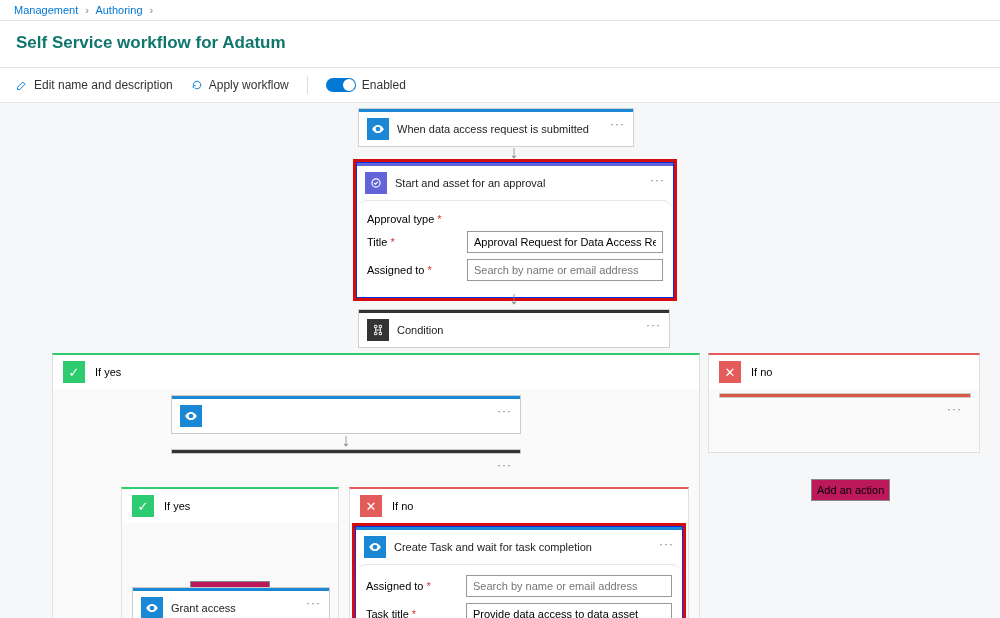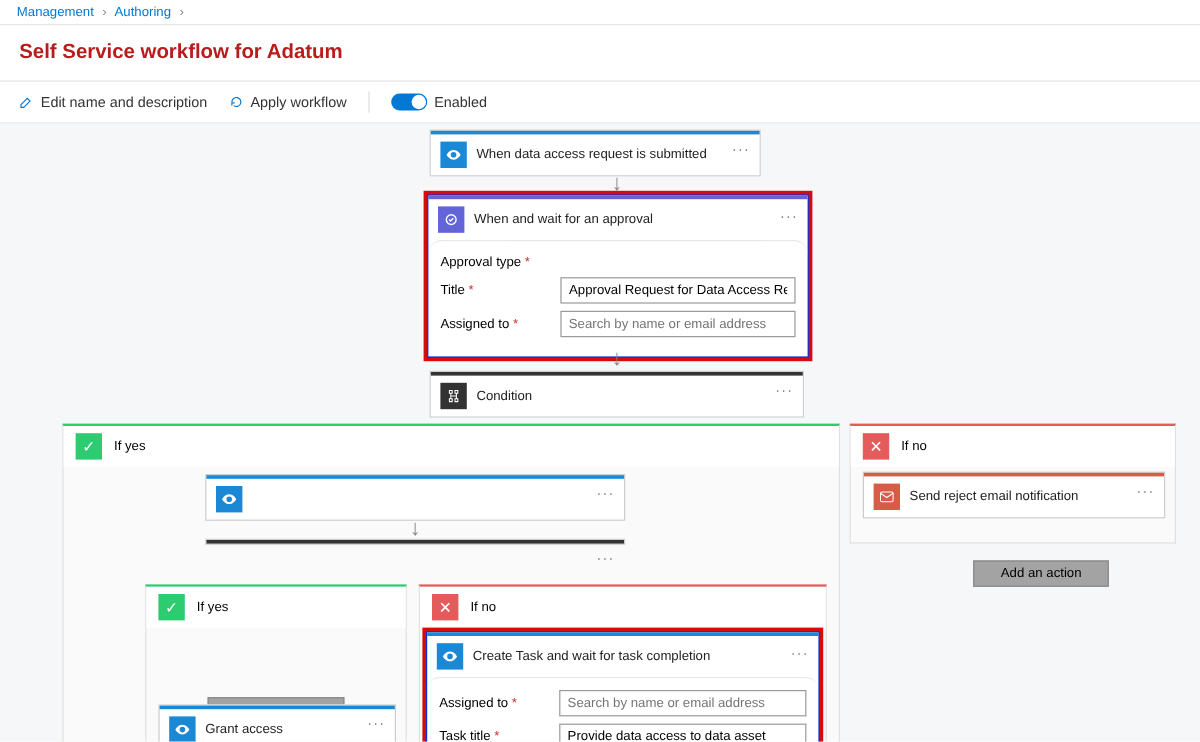--- a/index.html
+++ b/index.html
@@ -2,21 +2,21 @@
 <html><head>
 <meta charset="utf-8">
 <style>
   * { box-sizing: border-box; margin: 0; padding: 0; font-family: "Segoe UI", Arial, sans-serif; }
   body { background: #fff; width: 1000px; height: 618px; overflow: hidden; }
 
   .breadcrumb { padding: 4px 14px; font-size: 11px; border-bottom: 1px solid #e5e5e5; }
   .breadcrumb a { color: #0078d4; text-decoration: none; }
   .breadcrumb .sep { color: #888; margin: 0 4px; }
 
-  .title-row { padding: 12px 16px 14px; font-size: 17px; font-weight: 600; color: #b91c1c; border-bottom: 1px solid #e5e5e5;}
+  .title-row { padding: 12px 16px 14px; font-size: 17px; font-weight: 600; color: #0f766e; border-bottom: 1px solid #e5e5e5;}
 
   .toolbar { display: flex; align-items: center; gap: 18px; padding: 8px 16px; font-size: 12px; color: #333; border-bottom: 1px solid #e5e5e5; }
   .toolbar .tool { display: flex; align-items: center; gap: 6px; cursor: pointer; }
   .toolbar .divider { width: 1px; height: 18px; background: #ddd; }
   .toggle { width: 30px; height: 14px; background: #0078d4; border-radius: 8px; position: relative; }
   .toggle::after { content:""; position:absolute; right:1px; top:1px; width:12px; height:12px; background:#fff; border-radius:50%; }
   .icon-edit,.icon-refresh{display:inline-block;width:12px;height:12px;}
 
   .canvas { background:#f6f7f8; height:530px; position:relative; overflow:hidden; padding-top:12px;}
 
@@ -41,21 +41,21 @@
   .branch-head{display:flex;align-items:center;gap:10px;padding:6px 10px;font-size:11px;background:#fff;}
   .sq{width:22px;height:22px;display:flex;align-items:center;justify-content:center;color:#fff;font-size:13px;}
   .sq.green{background:#2ecc71;} .sq.red{background:#e45b5b;}
   .branch-body{position:relative;}
 
   .mini-card{position:absolute;background:#fff;border:1px solid #ccc;}
   .mini-card .bar-top{height:3px;}
   .mini-card .step-header{padding:6px 8px;}
   .mini-card .more{top:8px;}
 
-  .btn{display:block;margin:12px auto;padding:4px 22px;font-size:11px;border:1px solid #888;background:#a3a3a3;cursor:pointer;}
+  .btn{display:block;margin:24px auto;padding:4px 5px;font-size:11px;border:1px solid #888;background:#be185d;cursor:pointer;}
 
   .sel-border-a{border:2px solid #0a2fe0; outline:3px solid #d40c0c; outline-offset:-1px;}
   .sel-border-b{border:2px solid #0a2fe0; outline:3px solid #d40c0c; outline-offset:-1px;}
 
   svg{display:block;}
 </style>
 </head>
 <body>
 
 <div class="breadcrumb">
@@ -112,21 +112,21 @@
 
   <div class="step-card sel-border-a" style="left:355px; top:58px; width:320px;">
     <div class="bar-top purple-bg"></div>
     <div class="step-header">
       <div class="step-icon purple-bg">
           <svg width="14" height="14" viewBox="0 0 24 24">
             <circle cx="12" cy="12" r="7" fill="none" stroke="#fff" stroke-width="2"></circle>
             <path d="M9 12l2 2 4-4" fill="none" stroke="#fff" stroke-width="2"></path>
           </svg>
         </div>
-      <span>When and wait for an approval</span>
+      <span>Start and asset for an approval</span>
       <div class="more" style="top:10px;">···</div>
     </div>
     <div class="card-body">
       <div class="row">
         <span class="lbl"><span>Approval type</span> <span class="req">*</span></span>
       </div>
       <div class="row">
         <span class="lbl"><span>Title</span> <span class="req">*</span></span>
         <input value="Approval Request for Data Access Request" style="">
       </div>
@@ -239,28 +239,19 @@
   </div>
 
   <div class="branch red" style="left:708px; top:250px; width:272px; height:100px;">
     <div class="branch-head">
       <div class="sq red">✕</div>
       <span>If no</span>
     </div>
     <div class="branch-body" style="height:64px;">
       <div class="mini-card" style="left:10px; top:4px; width:252px;">
         <div class="bar-top" style="background:#d85b47;"></div>
-        <div class="step-header">
-          <div class="step-icon orange-bg">
-              <svg width="14" height="14" viewBox="0 0 24 24">
-                <rect x="3" y="5" width="18" height="14" rx="2" fill="none" stroke="#fff" stroke-width="1.5"></rect>
-                <path d="M3 7l9 6 9-6" fill="none" stroke="#fff" stroke-width="1.5"></path>
-              </svg>
-            </div>
-          <span>Send reject email notification</span>
-        </div>
         <div class="more">···</div>
       </div>
     </div>
   </div>
   <button class="btn" style="position:absolute; left:811px; top:352px;">Add an action</button>
 
 </div>
 
 </body></html>

